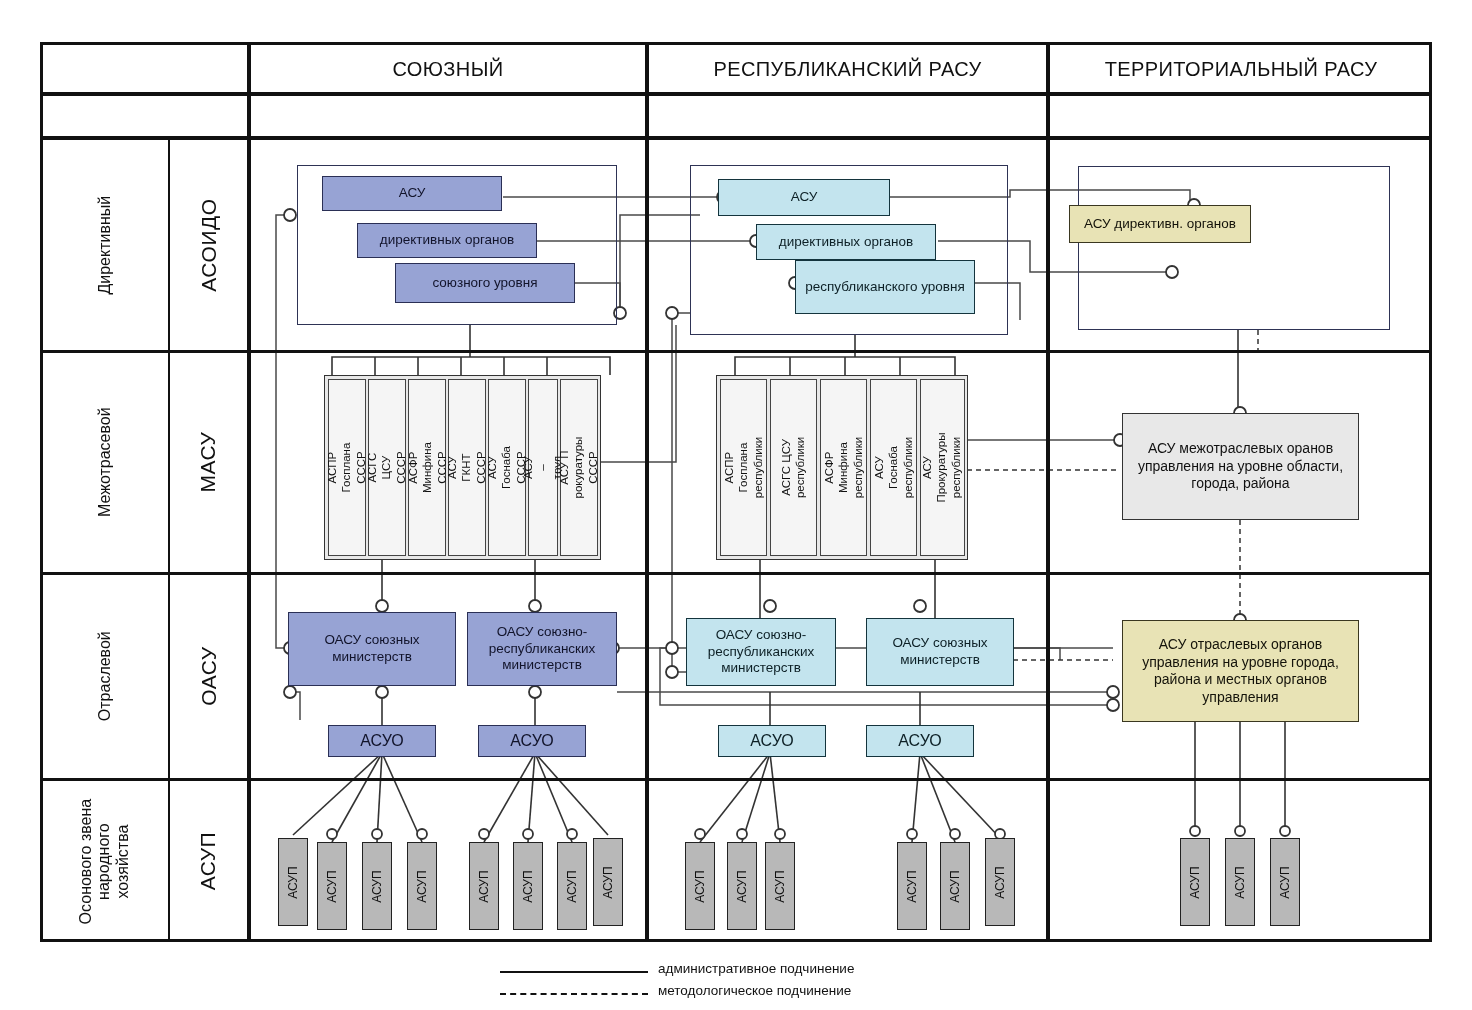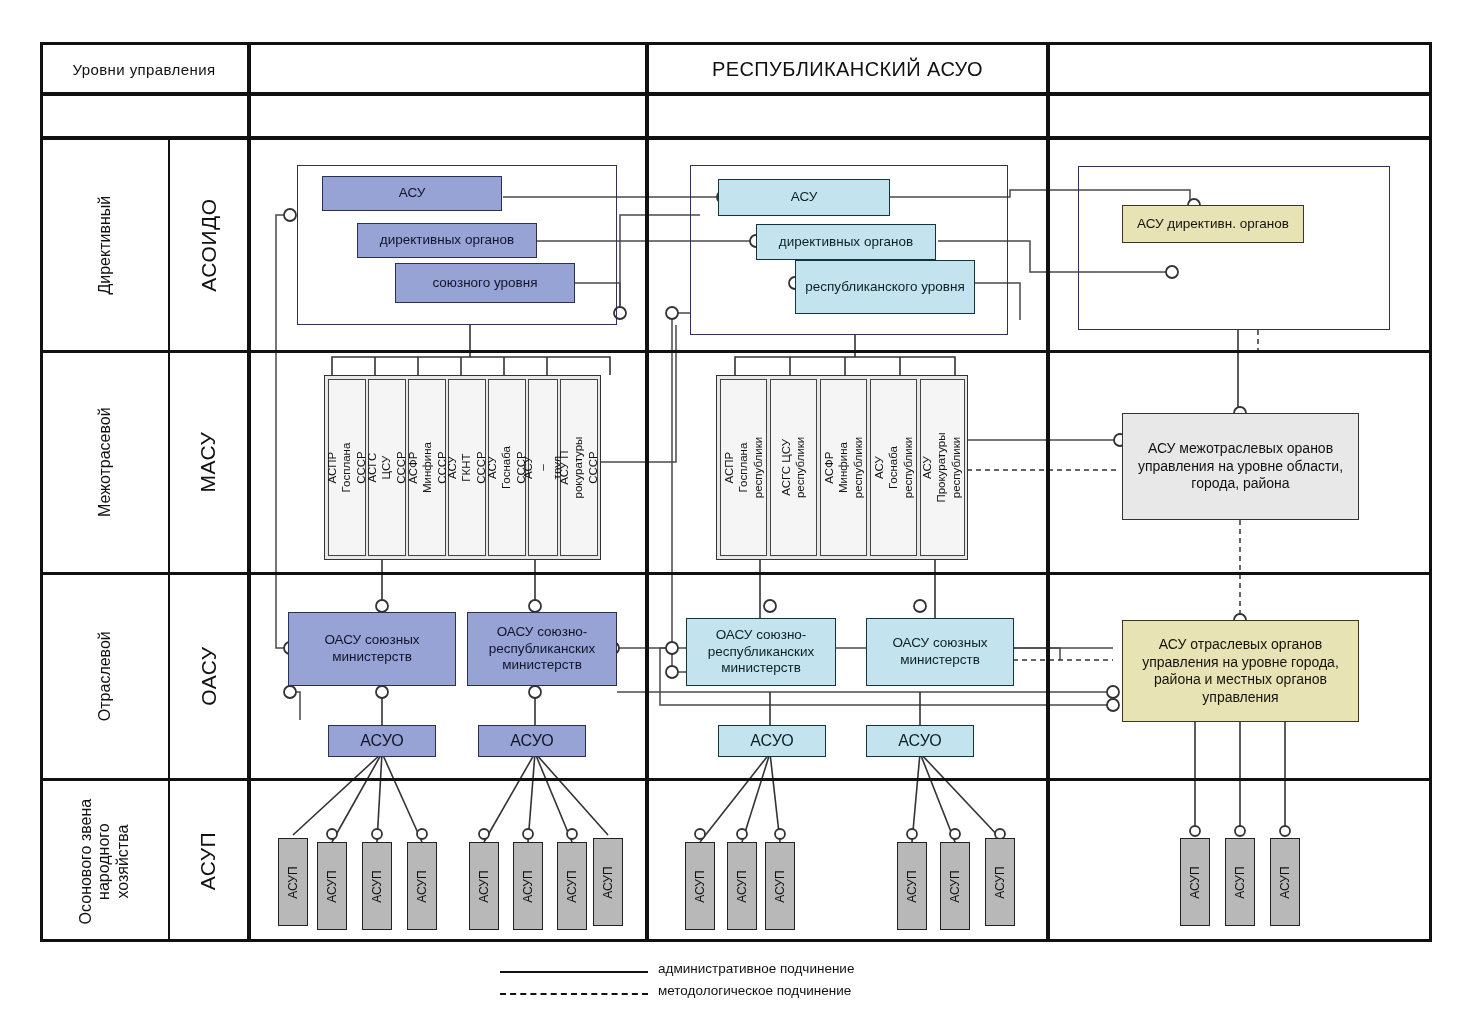--- a/index.html
+++ b/index.html
@@ -179,22 +179,23 @@
   <div class="vline" style="left:1046px;top:42px;width:4px;height:900px;"></div>
 
   <div class="vline" style="left:168px;top:138px;width:2px;height:804px;"></div>
 
   <div class="hline" style="left:40px;top:92px;width:1392px;height:4px;"></div>
   <div class="hline" style="left:40px;top:136px;width:1392px;height:4px;"></div>
   <div class="hline" style="left:40px;top:350px;width:1392px;height:3px;"></div>
   <div class="hline" style="left:40px;top:572px;width:1392px;height:3px;"></div>
   <div class="hline" style="left:40px;top:778px;width:1392px;height:3px;"></div>
 
-  <div class="hdr small" style="left:44px;top:46px;width:200px;height:46px;">Уровни управления</div>
-  <div class="hdr" style="left:649px;top:46px;width:397px;height:46px;">РЕСПУБЛИКАНСКИЙ АСУО</div>
+  <div class="hdr" style="left:251px;top:46px;width:394px;height:46px;">СОЮЗНЫЙ</div>
+  <div class="hdr" style="left:649px;top:46px;width:397px;height:46px;">РЕСПУБЛИКАНСКИЙ РАСУ</div>
+  <div class="hdr" style="left:1050px;top:46px;width:382px;height:46px;">ТЕРРИТОРИАЛЬНЫЙ РАСУ</div>
 
   <div class="vlabel" style="left:42px;top:140px;width:126px;height:210px;">
       <span>Директивный</span>
     </div>
   <div class="vlabel" style="left:42px;top:353px;width:126px;height:219px;">
       <span>Межотрасевой</span>
     </div>
   <div class="vlabel" style="left:42px;top:575px;width:126px;height:203px;">
       <span>Отраслевой</span>
     </div>
@@ -220,21 +221,21 @@
   <div class="box b-blue" style="left:322px;top:176px;width:180px;height:35px;">АСУ</div>
   <div class="box b-blue" style="left:357px;top:223px;width:180px;height:35px;">директивных органов</div>
   <div class="box b-blue" style="left:395px;top:263px;width:180px;height:40px;">союзного уровня</div>
 
   <div class="outline" style="left:690px;top:165px;width:318px;height:170px;"></div>
   <div class="box b-cyan" style="left:718px;top:179px;width:172px;height:37px;">АСУ</div>
   <div class="box b-cyan" style="left:756px;top:224px;width:180px;height:36px;">директивных органов</div>
   <div class="box b-cyan" style="left:795px;top:260px;width:180px;height:54px;">республиканского уровня</div>
 
   <div class="outline" style="left:1078px;top:166px;width:312px;height:164px;"></div>
-  <div class="box b-khaki" style="left:1122px;top:205px;width:182px;height:38px;">АСУ директивн. органов</div>
+  <div class="box b-khaki" style="left:1069px;top:205px;width:182px;height:38px;">АСУ директивн. органов</div>
 
   <div class="box b-grey" style="left:324px;top:375px;width:277px;height:185px;padding:0;"></div>
   <div class="vtxt b-white" style="left:328px;top:379px;width:38px;height:177px;">
       <span>АСПР Госплана СССР</span>
     </div>
   <div class="vtxt b-white" style="left:368px;top:379px;width:38px;height:177px;">
       <span>АСГС ЦСУ СССР</span>
     </div>
   <div class="vtxt b-white" style="left:408px;top:379px;width:38px;height:177px;">
       <span>АСФР Минфина СССР</span>

